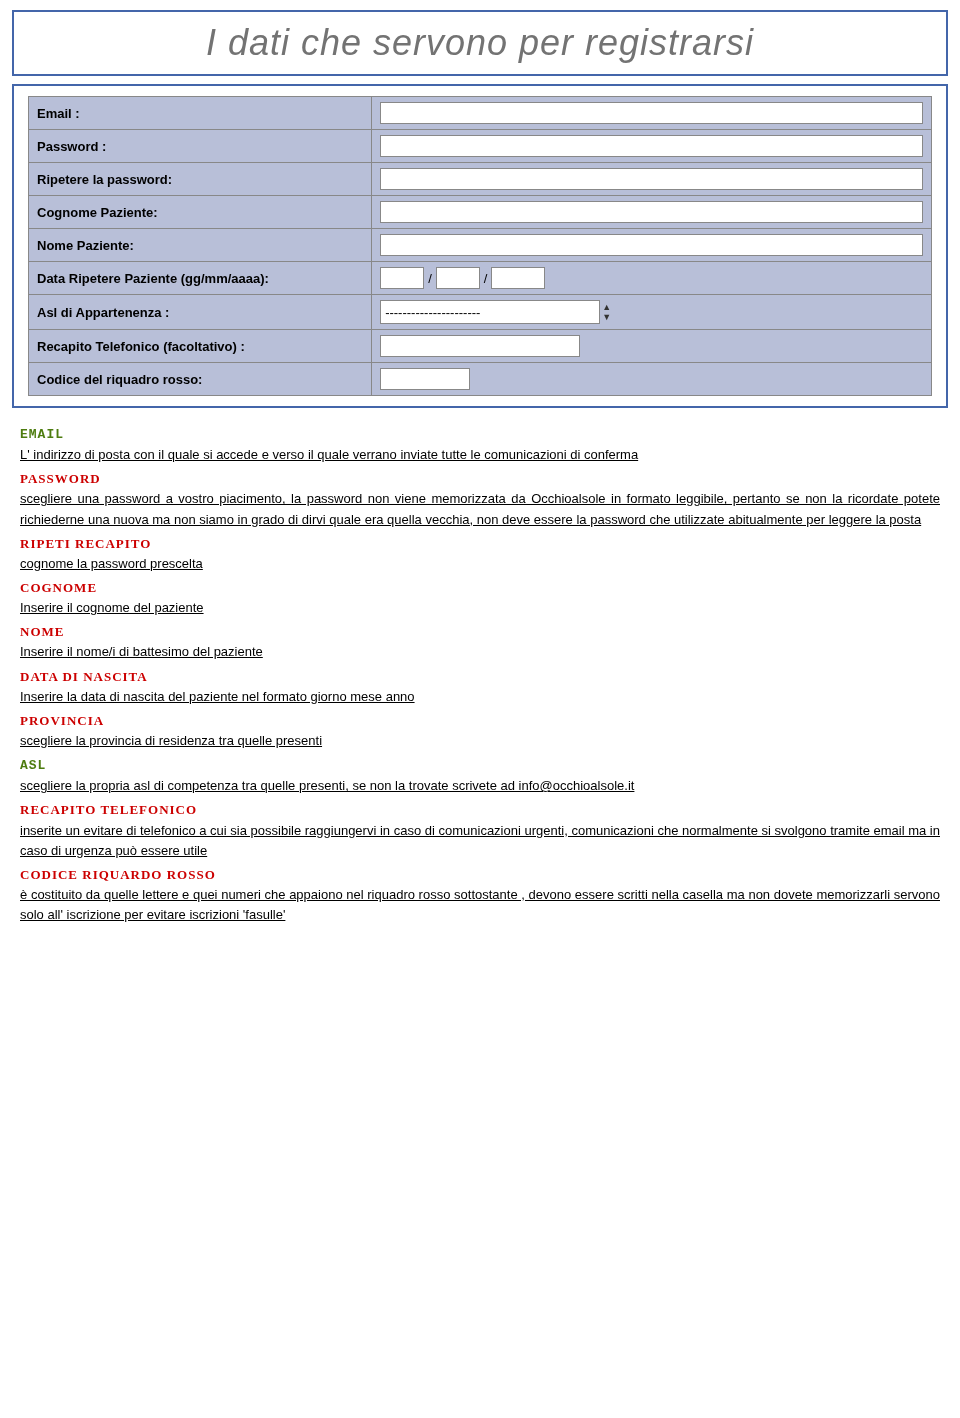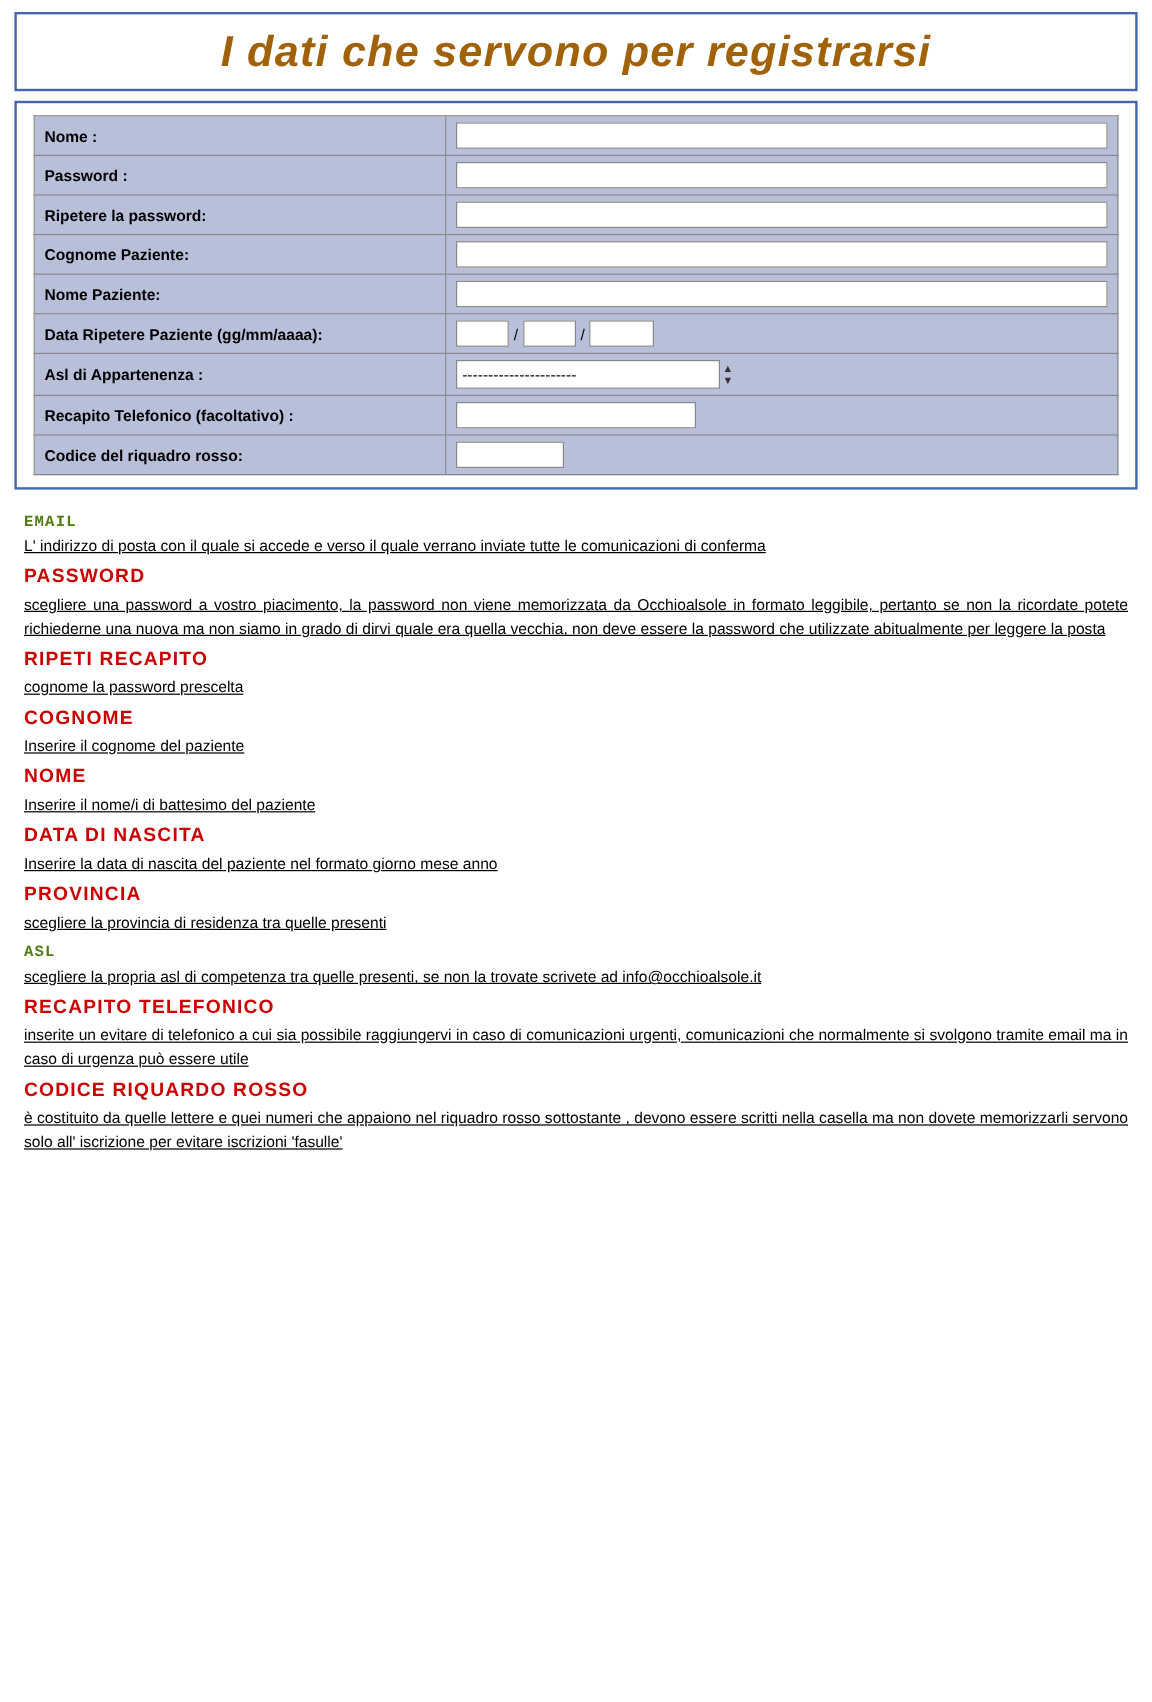--- a/index.html
+++ b/index.html
@@ -15,23 +15,23 @@
     
     .page-title-area {
       border: 2px solid #4466aa;
       margin: 10px 12px 8px 12px;
       padding: 10px 20px;
       text-align: center;
       background: #fff;
     }
     .page-title-area h1 {
       font-size: 36px;
-      font-weight: bold;
+      font-weight: normal;
       font-style: italic;
-      color: #a16207;
+      color: #737373;
       letter-spacing: 1px;
     }
 
     
     .form-outer {
       border: 2px solid #4466aa;
       margin: 0 12px 10px 12px;
       padding: 10px 14px;
       background: #fff;
     }
@@ -120,22 +120,22 @@
       padding: 6px 8px;
       font-size: 13px;
       line-height: 1.55;
       color: #000;
       text-align: justify;
     }
 
     .label-red {
       color: #cc0000;
       font-weight: bold;
-      font-family: Liberation Sans, sans-serif;
-      font-size: 16px;
+      font-family: Liberation Serif, serif;
+      font-size: 13px;
       letter-spacing: 1px;
     }
     .label-dark {
       color: #4d7c0f;
       font-weight: bold;
       font-family: 'Courier New', monospace;
       font-size: 13px;
       letter-spacing: 1px;
     }
 
@@ -153,21 +153,21 @@
 
 <div class="page-title-area">
   <h1>I dati che servono per registrarsi</h1>
 </div>
 
 <div class="form-outer">
   <table class="form-table">
     <tbody>
 
       <tr>
-        <td>Nome :</td>
+        <td>Email :</td>
         <td>
           <input class="form-input" type="text" style="">
         </td>
       </tr>
 
       <tr>
         <td>Password :</td>
         <td>
           <input class="form-input" type="password" style="">
         </td>

